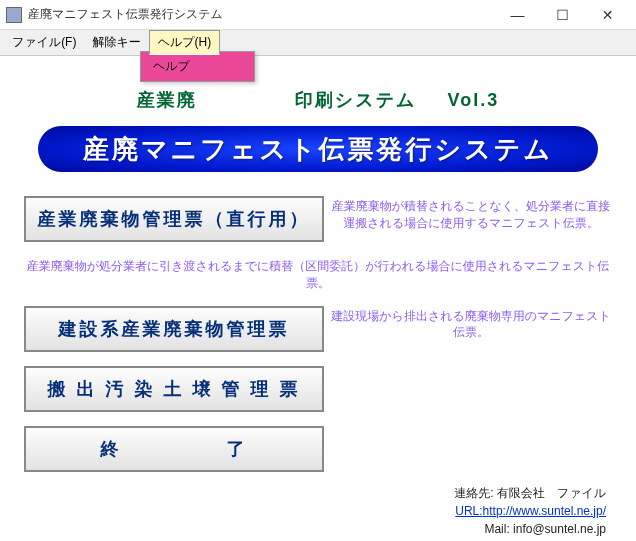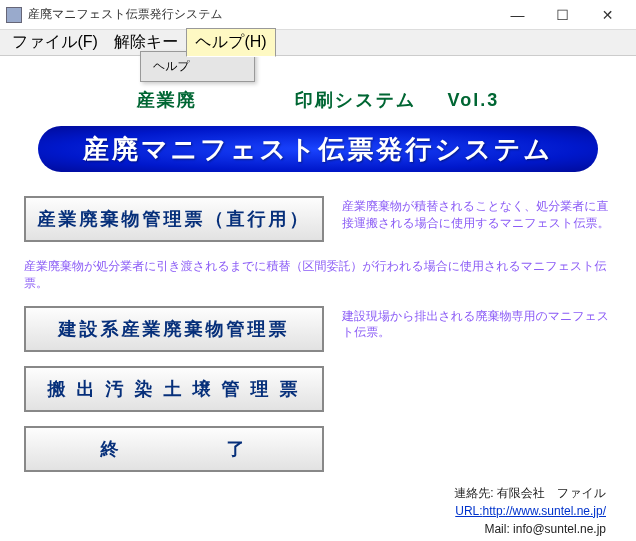--- a/index.html
+++ b/index.html
@@ -33,40 +33,40 @@
     width: 45px; height: 28px;
     display: flex; align-items: center; justify-content: center;
     font-size: 14px; color: #333;
   }
   .menubar {
     height: 26px;
     background: #f0f0f0;
     border-bottom: 1px solid #ccc;
     display: flex;
     align-items: center;
-    font-size: 16px;
+    font-size: 12px;
     padding: 0 4px;
   }
   .menubar .menu-item {
     padding: 3px 8px;
     cursor: default;
   }
   .menubar .menu-item.active {
     background: #fef9c3;
     border: 1px solid #999;
     border-bottom: 1px solid #fff;
     position: relative;
     z-index: 11;
   }
   .dropdown {
     position: absolute;
     top: 51px;
     left: 140px;
     width: 115px;
-    background: #e5e5e5;
+    background: #ec4899;
     border: 1px solid #999;
     box-shadow: 2px 2px 4px rgba(0,0,0,0.2);
     z-index: 10;
     font-size: 12px;
     padding: 2px;
   }
   .dropdown .dd-item {
     padding: 4px 10px;
   }
   .dropdown .dd-item.highlight {
@@ -104,21 +104,22 @@
     text-shadow: 1px 1px 2px rgba(0,0,0,0.4);
   }
   .rows {
     display: flex;
     flex-direction: column;
     gap: 14px;
   }
   .row {
     display: flex;
     align-items: flex-start;
-    gap: 18px;
+    gap: 6px;
+    text-align: center;
   }
   .big-btn {
     width: 300px;
     height: 46px;
     border: 2px solid #888;
     background: linear-gradient(#fdfdfd, #e2e2e2);
     font-size: 18px;
     font-weight: bold;
     color: #062f7a;
     letter-spacing: 3px;

